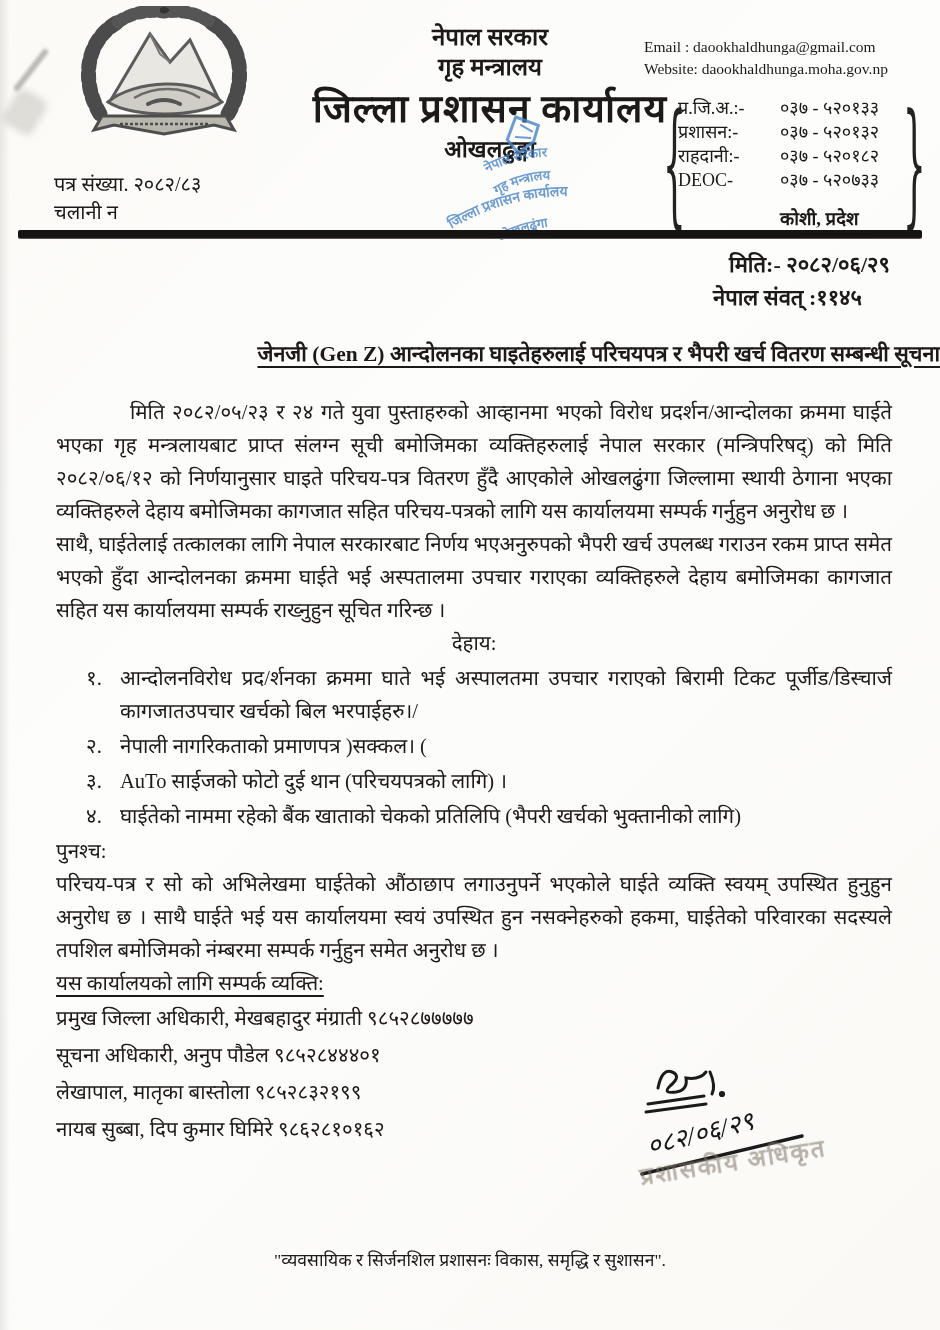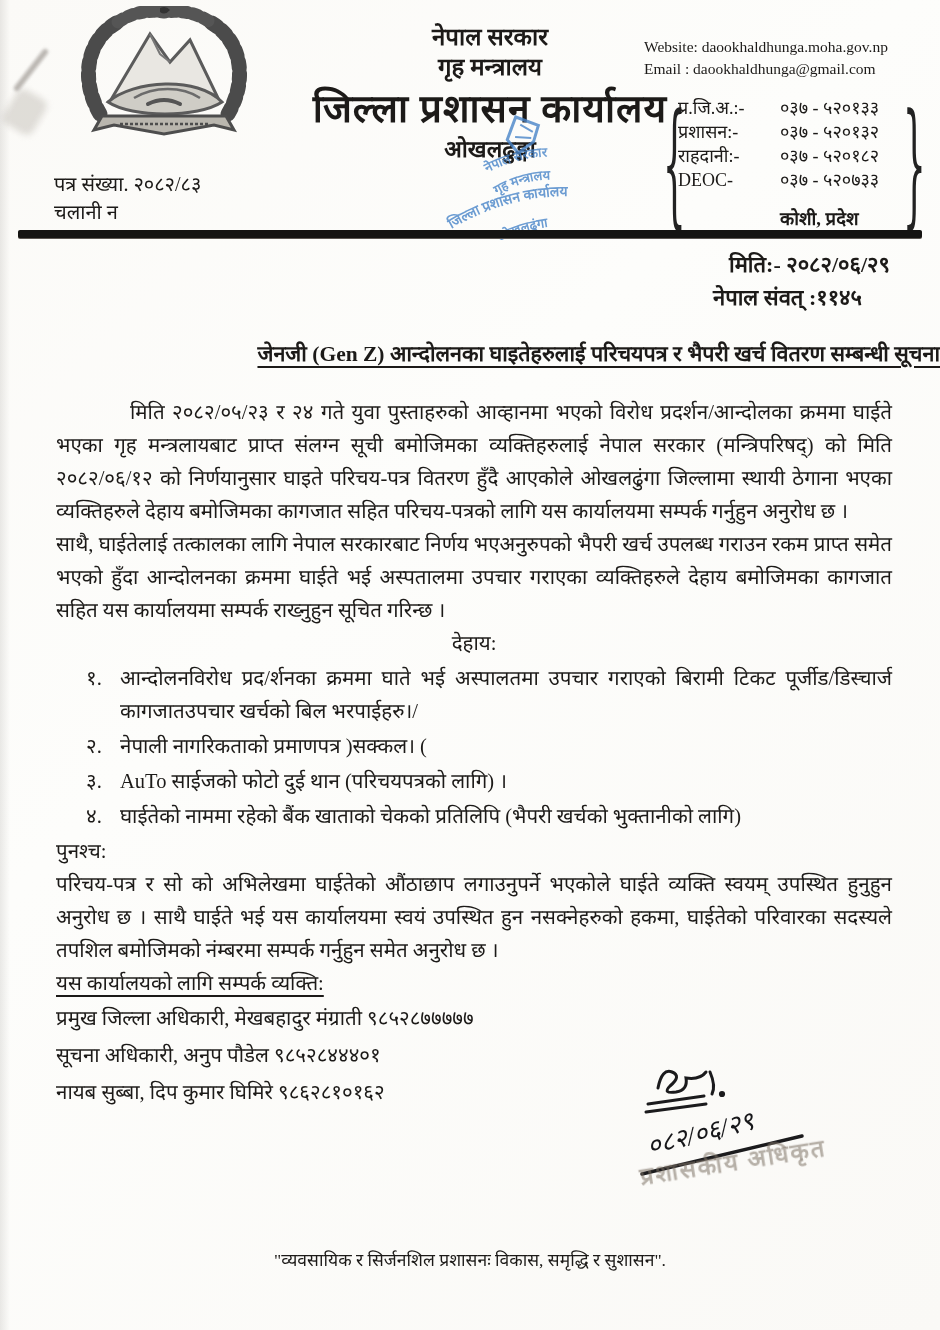--- a/index.html
+++ b/index.html
@@ -89,22 +89,22 @@
   </div>
 
   <div class="head-center">
     <div class="gov1">नेपाल सरकार</div>
     <div class="gov2">गृह मन्त्रालय</div>
     <div class="office">जिल्ला प्रशासन कार्यालय</div>
     <div class="district">ओखलढुङ्गा</div>
   </div>
 
   <div class="head-right">
+    <div>Email    : daookhaldhunga@gmail.com</div>
     <div>Website: daookhaldhunga.moha.gov.np</div>
-    <div>Email    : daookhaldhunga@gmail.com</div>
   </div>
 
   <div class="brace brace-l">{</div>
   <div class="phones">
     <div class="phone-row">
       <span class="lbl">प्र.जि.अ.:-</span>
       <span>०३७ - ५२०१३३</span>
     </div>
     <div class="phone-row">
       <span class="lbl">प्रशासन:-</span>
@@ -179,20 +179,21 @@
       <li>
         <span class="num">४.</span>
         <span>घाईतेको नाममा रहेको बैंक खाताको चेकको प्रतिलिपि (भैपरी खर्चको भुक्तानीको लागि)</span>
       </li>
     </ol>
     <p class="punashcha">पुनश्च:</p>
     <p>परिचय-पत्र र सो को अभिलेखमा घाईतेको औंठाछाप लगाउनुपर्ने भएकोले घाईते व्यक्ति स्वयम् उपस्थित हुनुहुन अनुरोध छ । साथै घाईते भई यस कार्यालयमा स्वयं उपस्थित हुन नसक्नेहरुको हकमा, घाईतेको परिवारका सदस्यले तपशिल बमोजिमको नंम्बरमा सम्पर्क गर्नुहुन समेत अनुरोध छ ।</p>
     <p class="contact-h">यस कार्यालयको लागि सम्पर्क व्यक्ति:</p>
     <p class="contact-line">प्रमुख जिल्ला अधिकारी, मेखबहादुर मंग्राती ९८५२८७७७७७</p>
     <p class="contact-line">सूचना अधिकारी, अनुप पौडेल ९८५२८४४४०१</p>
+    <p class="contact-line">लेखापाल, मातृका बास्तोला ९८५२८३२१९९</p>
     <p class="contact-line">नायब सुब्बा, दिप कुमार घिमिरे ९८६२८१०१६२</p>
   </div>
 
   <div class="sig">
     <svg viewBox="0 0 290 190" width="290" height="190">
       <g stroke="#1b1b1d" stroke-width="3" fill="none" stroke-linecap="round">
 
         <path d="M28,38 q4,-20 14,-16 q10,4 -2,14 q-8,8 6,6 q12,-2 10,-14 q14,2 20,-6"></path>
         <path d="M80,22 q6,14 2,22"></path>
         <circle cx="92" cy="44" r="1.6" fill="#1b1b1d"></circle>

